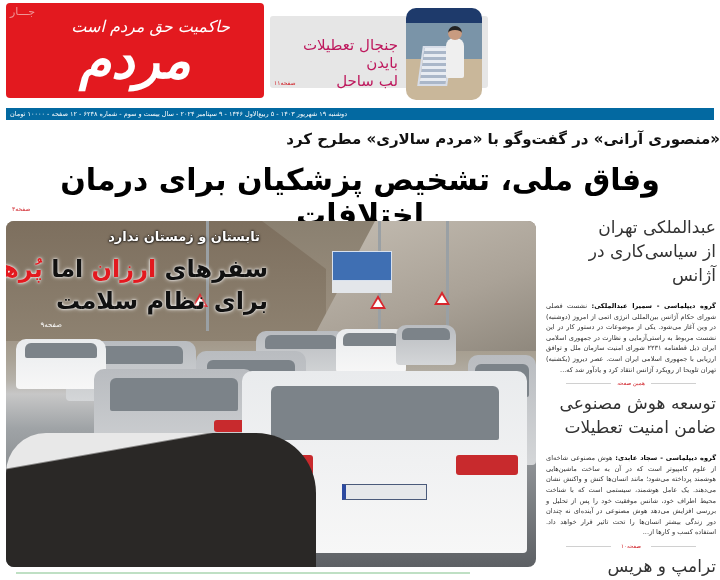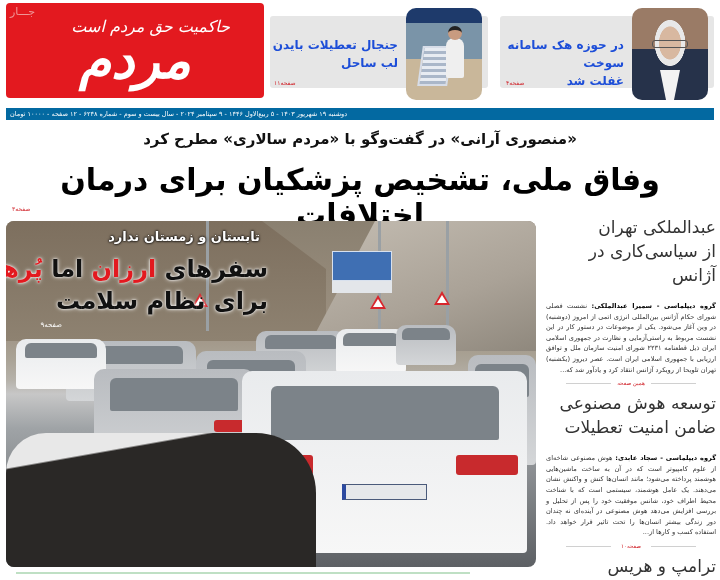--- a/index.html
+++ b/index.html
@@ -44,42 +44,42 @@
                   linear-gradient(180deg,#9a7b66 0 45%, #26324a 45% 100%); }
     .beach-chair { position: absolute; left: 14px; top: 38px; width: 30px; height: 40px;
       border: 2px solid #d7dde8; background: repeating-linear-gradient(0deg,#aab7c9 0 3px,#e8ecf2 3px 6px); transform: skewX(-8deg); }
     .beach-person { position: absolute; left: 40px; top: 30px; width: 18px; height: 40px;
       background: #efefef; border-radius: 8px 8px 2px 2px; }
     .beach-head { position: absolute; left: 42px; top: 18px; width: 14px; height: 14px; background: #c89b80; border-radius: 50%; border-top: 4px solid #222; }
     .face-glasses { position: absolute; left: 20px; top: 32px; width: 36px; height: 8px; border: 1px solid #555; border-radius: 3px; }
     .face-shirt { position: absolute; left: 28px; top: 62px; width: 20px; height: 30px; background: #f3f3f3; clip-path: polygon(0 0,100% 0,70% 100%,30% 100%); }
     .teaser-text {
       position: absolute; top: 20px; text-align: right; direction: rtl;
-      font-size: 12px; font-weight: bold; line-height: 18px; color: #1d4ed8;
+      font-size: 15px; font-weight: normal; line-height: 18px; color: #be185d;
     }
     .teaser-1 .teaser-text { right: 90px; }
     .teaser-2 .teaser-text { right: 90px; }
     .page-ref {
       position: absolute; font-size: 6px; color: #d02027; direction: rtl;
     }
     .teaser-1 .page-ref { left: 4px; bottom: 2px; }
     .teaser-2 .page-ref { left: 6px; bottom: 2px; }
 
     .date-bar {
       position: absolute; left: 6px; top: 108px; width: 708px; height: 12px;
       background: #0369a1;
     }
     .date-text {
       position: absolute; left: 4px; top: 0; color: #fff; font-size: 6.5px; line-height: 12px;
       direction: rtl; white-space: nowrap;
     }
 
     
     .kicker {
-      position: absolute; left: 0; width: 720px; top: 130px; text-align: center;
+      position: absolute; left: 0; width: 720px; top: 130px; text-align: right;
       font-size: 15px; font-weight: bold; direction: rtl; color: #111;
     }
     .main-headline {
       position: absolute; left: 0; width: 720px; top: 162px; text-align: center;
       font-size: 30px; font-weight: bold; direction: rtl; color: #000; letter-spacing: -0.5px;
       font-family: "DejaVu Sans", sans-serif;
     }
     .main-page-ref { left: 12px; top: 205px; }
 
     
@@ -148,31 +148,20 @@
       <div>لب ساحل</div>
     </div>
     <div class="teaser-photo">
       <div class="beach-chair"></div>
       <div class="beach-person"></div>
       <div class="beach-head"></div>
     </div>
     <span class="page-ref">صفحه۱۱</span>
   </div>
 
-  <div class="teaser teaser-2">
-    <div class="teaser-text">
-      <div>در حوزه هک سامانه سوخت</div>
-      <div>غفلت شد</div>
-    </div>
-    <div class="teaser-photo">
-      <div class="face-glasses"></div>
-      <div class="face-shirt"></div>
-    </div>
-    <span class="page-ref">صفحه۴</span>
-  </div>
 
   <div class="date-bar">
     <span class="date-text">دوشنبه ۱۹ شهریور ۱۴۰۳ - ۵ ربیع‌الاول ۱۴۴۶ - ۹ سپتامبر ۲۰۲۴ - سال بیست و سوم - شماره ۶۲۴۸ - ۱۲ صفحه - ۱۰۰۰۰ تومان</span>
   </div>
 </div>
 
 <div class="kicker">«منصوری آرانی» در گفت‌وگو با «مردم سالاری» مطرح کرد</div>
 <div class="main-headline">وفاق ملی، تشخیص پزشکیان برای درمان اختلافات</div>
 <span class="page-ref main-page-ref">صفحه۳</span>
 

